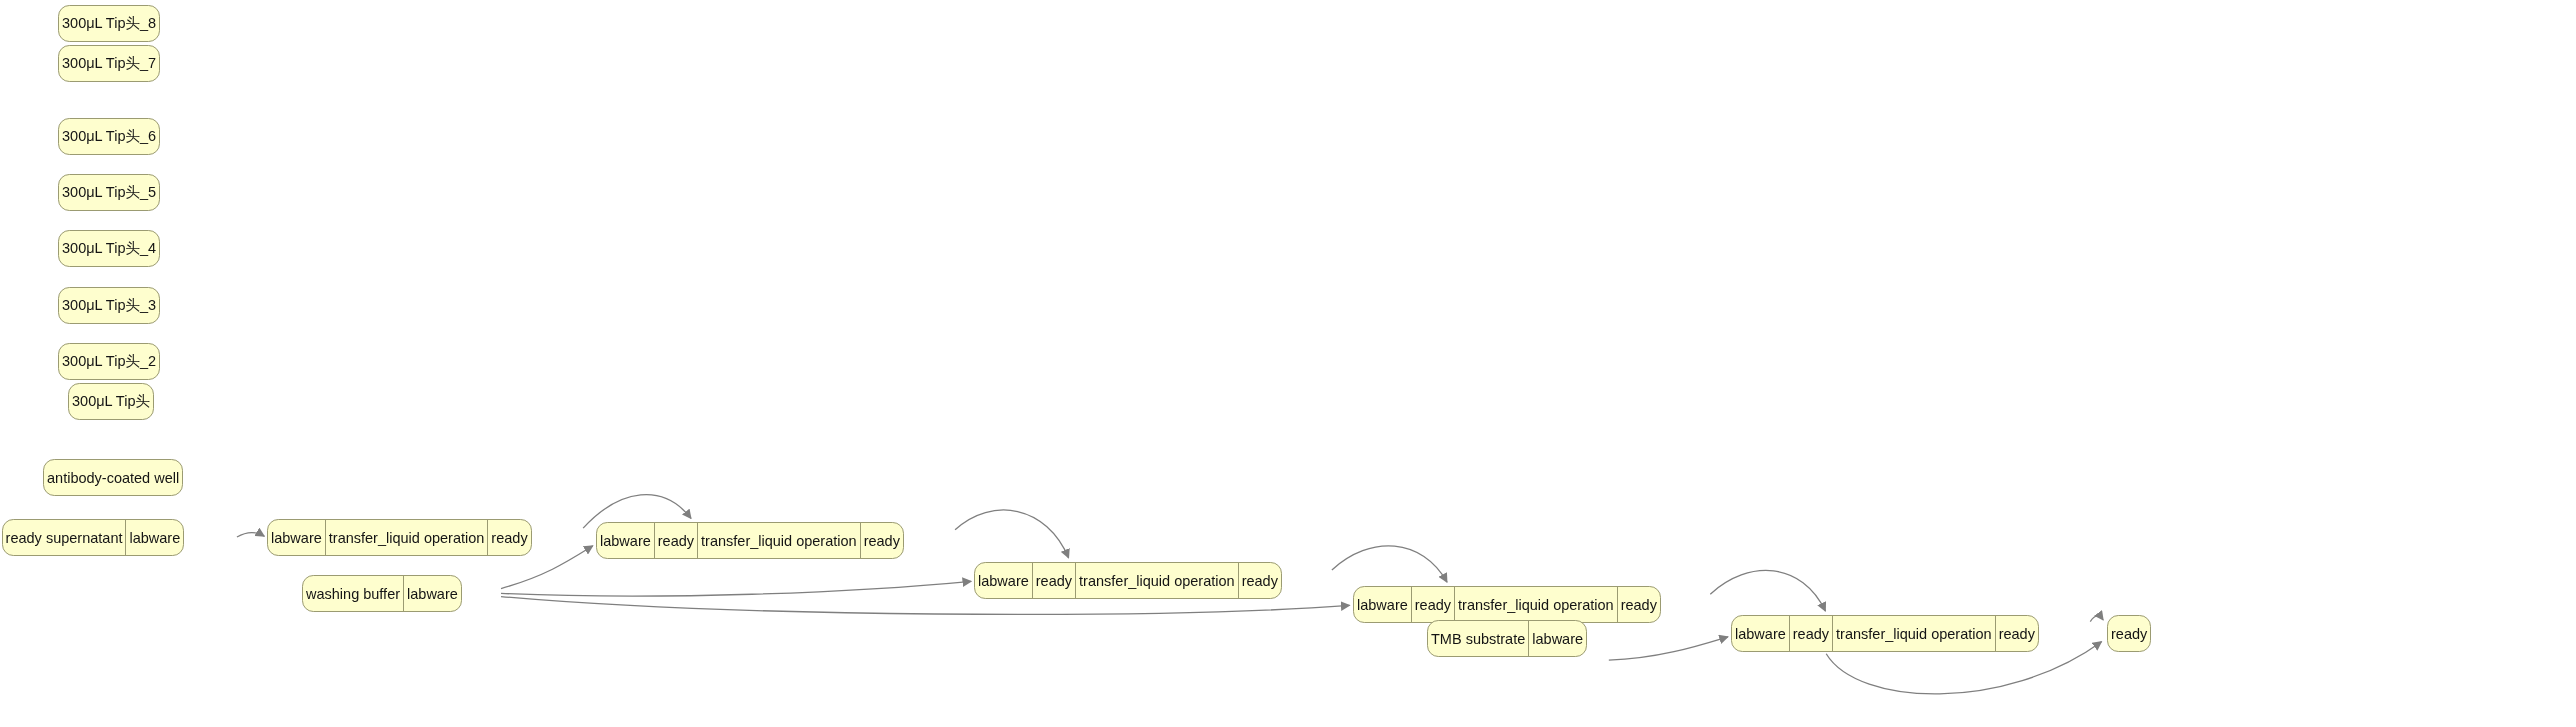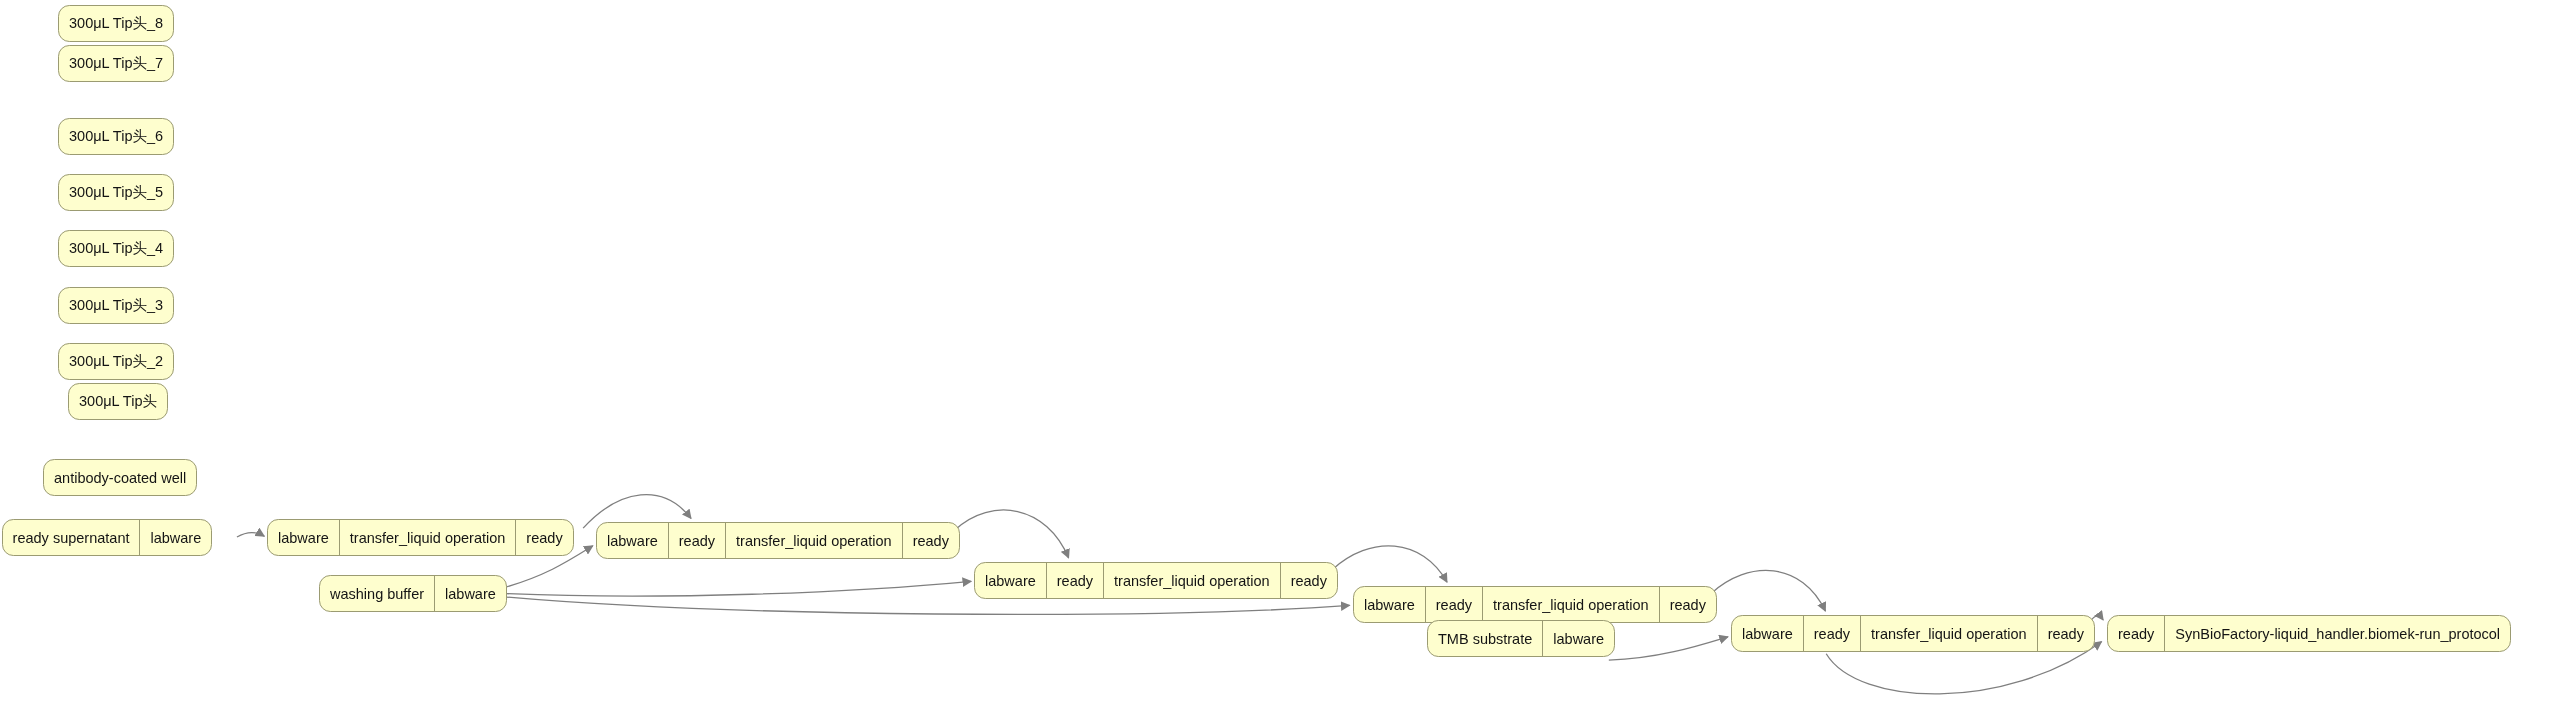--- a/index.html
+++ b/index.html
@@ -37,21 +37,21 @@
     border: 1.3px solid var(--node_border, #9b9b72);
     border-radius: 11.3px;
     box-sizing: border-box;
     z-index: 1;
     color: #141414;
     font-size: 14.5px;
   }
   .field {
     display: flex;
     align-items: center;
-    padding: 0 10px;
+    padding: 0 3px;
     white-space: nowrap;
     text-align: center;
   }
   .field + .field {
     border-left: 1.3px solid var(--node_border, #9b9b72);
   }
 </style>
 </head>
 <body>
 
@@ -115,21 +115,21 @@
     <span class="field">ready</span>
   </div>
 
   <div class="node" style="left:596px;top:522px">
     <span class="field">labware</span>
     <span class="field">ready</span>
     <span class="field">transfer_liquid operation</span>
     <span class="field">ready</span>
   </div>
 
-  <div class="node" style="left:319px;top:575px">
+  <div class="node" style="left:302px;top:575px">
     <span class="field">washing buffer</span>
     <span class="field">labware</span>
   </div>
 
   <div class="node" style="left:974px;top:562px">
     <span class="field">labware</span>
     <span class="field">ready</span>
     <span class="field">transfer_liquid operation</span>
     <span class="field">ready</span>
   </div>
@@ -148,17 +148,16 @@
 
   <div class="node" style="left:1731px;top:615px">
     <span class="field">labware</span>
     <span class="field">ready</span>
     <span class="field">transfer_liquid operation</span>
     <span class="field">ready</span>
   </div>
 
   <div class="node" style="left:2107px;top:615px">
     <span class="field">ready</span>
-    <span class="field">SynBioFactory-liquid_handler.biomek-run_protocol</span>
   </div>
 
 </div>
 
 
 </body></html>

